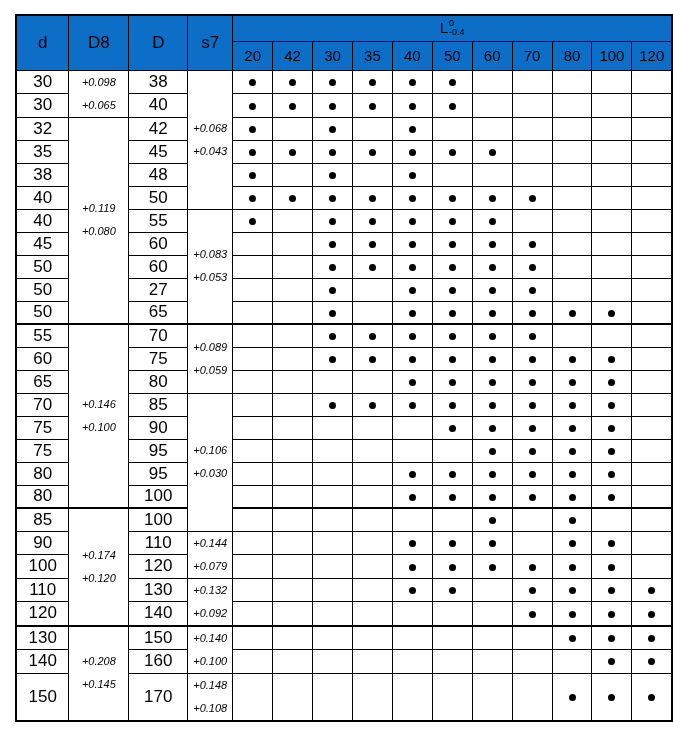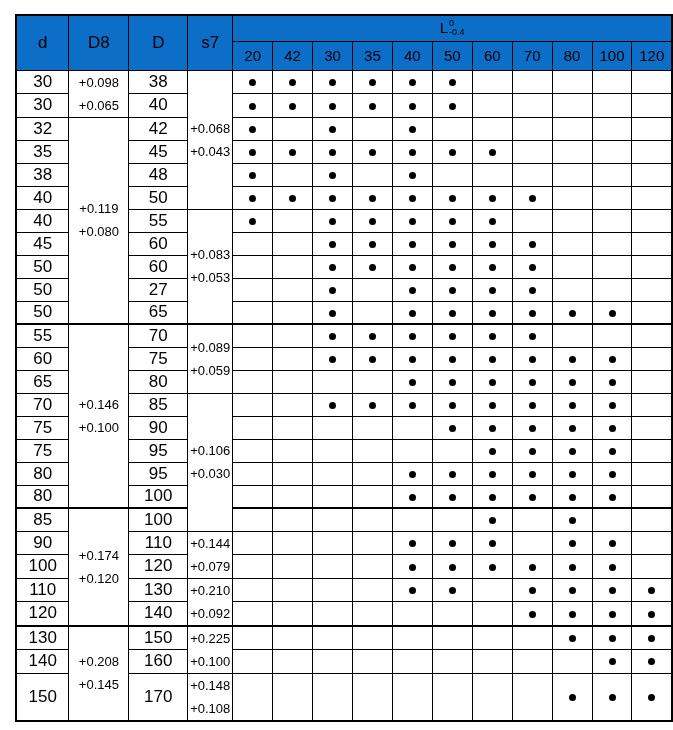--- a/index.html
+++ b/index.html
@@ -27,21 +27,21 @@
   .supsub {
     display:inline-flex; flex-direction:column; justify-content:center;
     font-size:9px; line-height:1.05; vertical-align:middle;
     margin-left:1px; text-align:left;
   }
   .supsub sup, .supsub sub { font-size:9px; line-height:1.05; position:static; }
   tbody tr { height:23px; }
   tbody tr.tall { height:45px; }
   tbody tr.grp td { border-top:2px solid #000; }
   td.val { font-size:17px; }
-  td.tol { font-size:13px; line-height:1; }
+  td.tol { font-size:11px; line-height:1;font-style:italic; }
   td.tol div { line-height:23px; }
   td.len { font-size:10px; }
   .dot {
     display:inline-block; width:7px; height:7px; border-radius:50%;
     background:#000; vertical-align:middle;
   }
 </style>
 </head>
 <body>
 
@@ -455,21 +455,21 @@
           <td class="len"><span class="dot"></span></td>
           <td class="len"><span class="dot"></span></td>
           <td class="len"><span class="dot"></span></td>
           <td class="len"><span class="dot"></span></td>
           <td class="len"></td>
         </tr>
         <tr>
           <td class="val">110</td>
           <td class="val">130</td>
           <td class="tol" rowspan="2">
-            <div>+0.210</div>
+            <div>+0.132</div>
             <div>+0.092</div>
           </td>
           <td class="len"></td>
           <td class="len"></td>
           <td class="len"></td>
           <td class="len"></td>
           <td class="len"><span class="dot"></span></td>
           <td class="len"><span class="dot"></span></td>
           <td class="len"></td>
           <td class="len"><span class="dot"></span></td>
@@ -493,21 +493,21 @@
           <td class="len"><span class="dot"></span></td>
         </tr>
         <tr class="grp">
           <td class="val">130</td>
           <td class="tol" rowspan="3">
             <div>+0.208</div>
             <div>+0.145</div>
           </td>
           <td class="val">150</td>
           <td class="tol" rowspan="2">
-            <div>+0.225</div>
+            <div>+0.140</div>
             <div>+0.100</div>
           </td>
           <td class="len"></td>
           <td class="len"></td>
           <td class="len"></td>
           <td class="len"></td>
           <td class="len"></td>
           <td class="len"></td>
           <td class="len"></td>
           <td class="len"></td>

